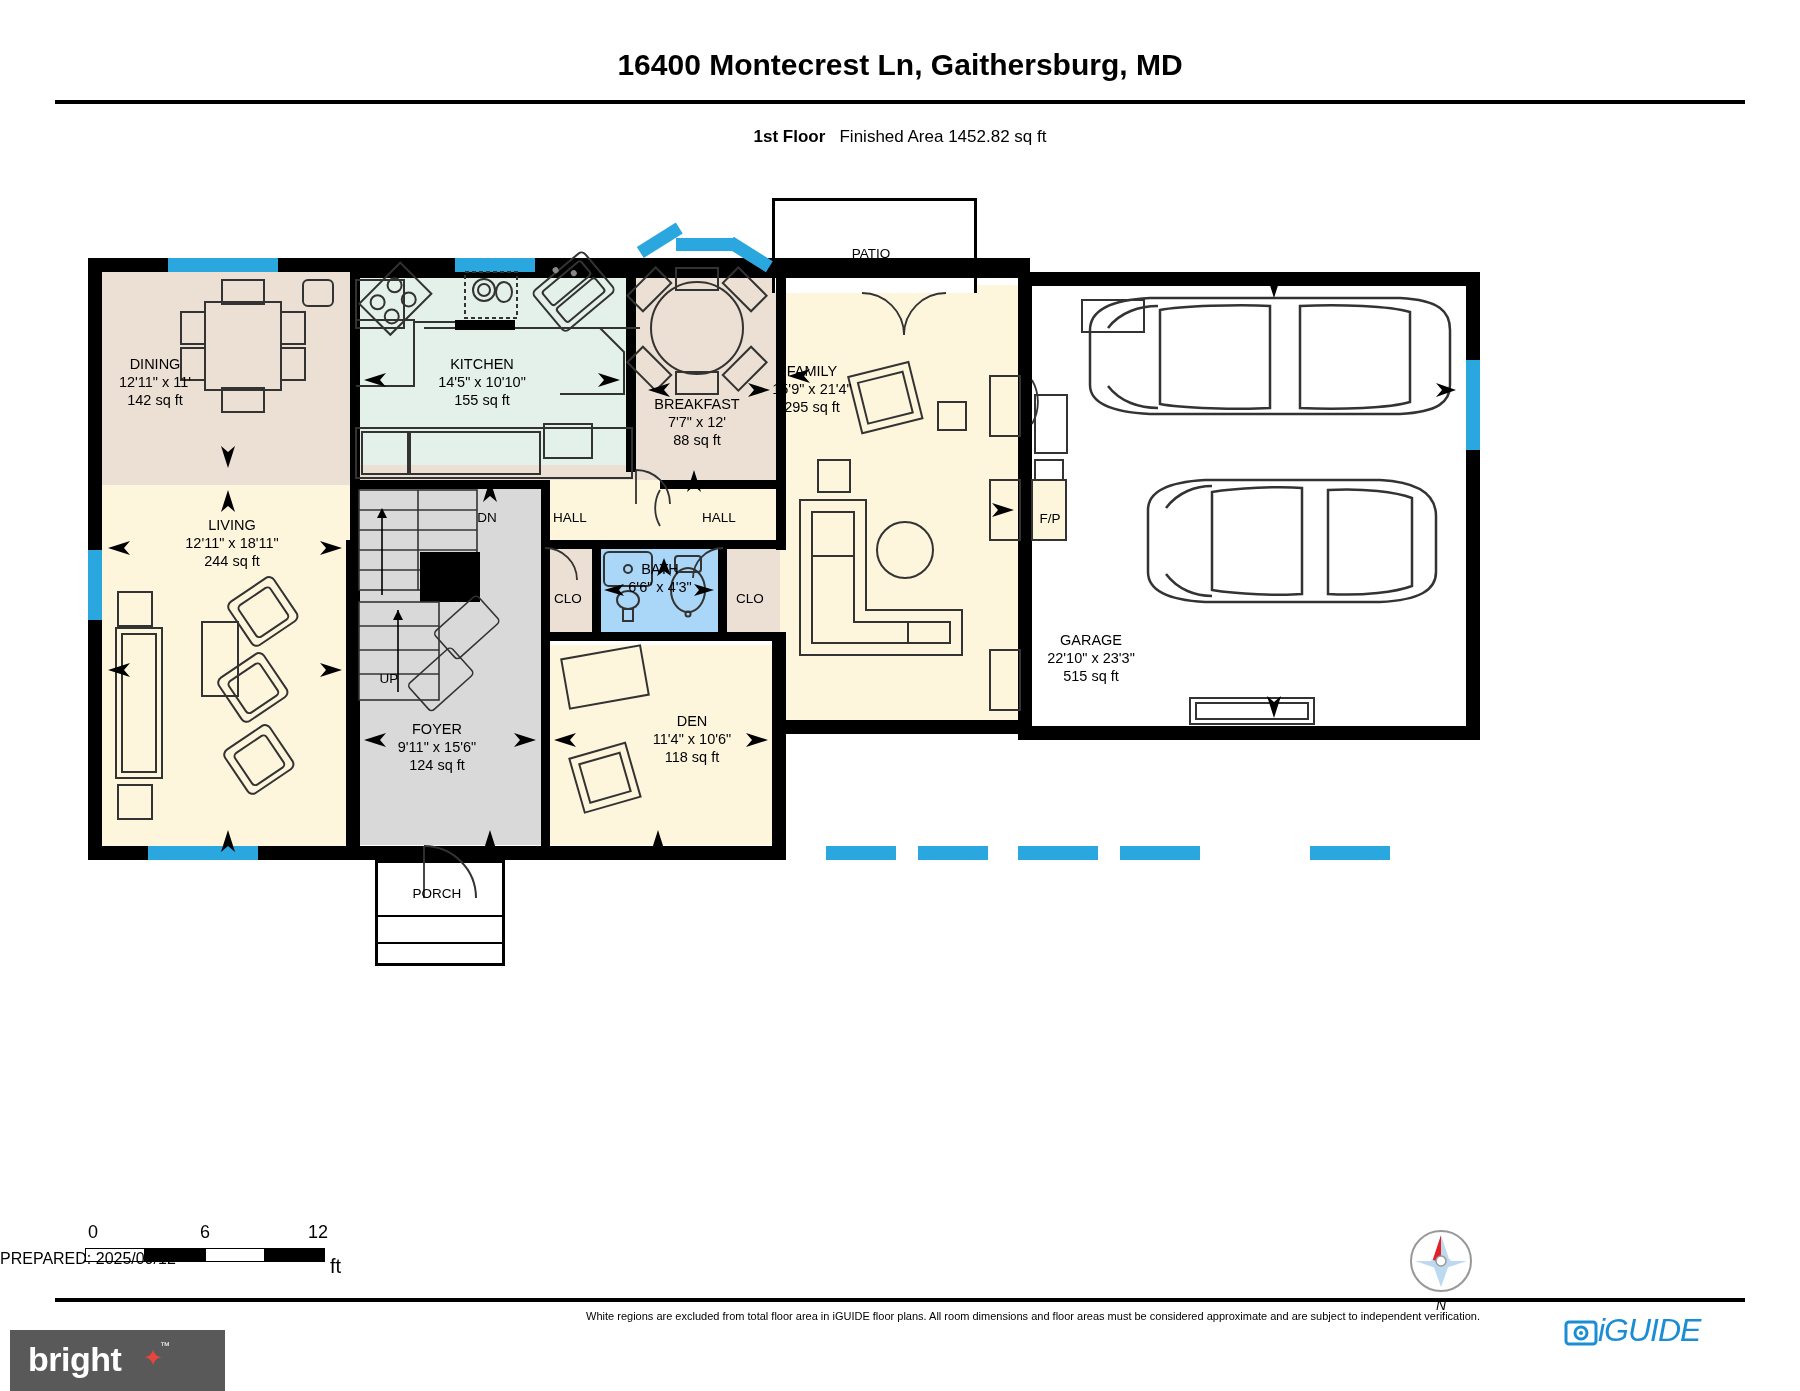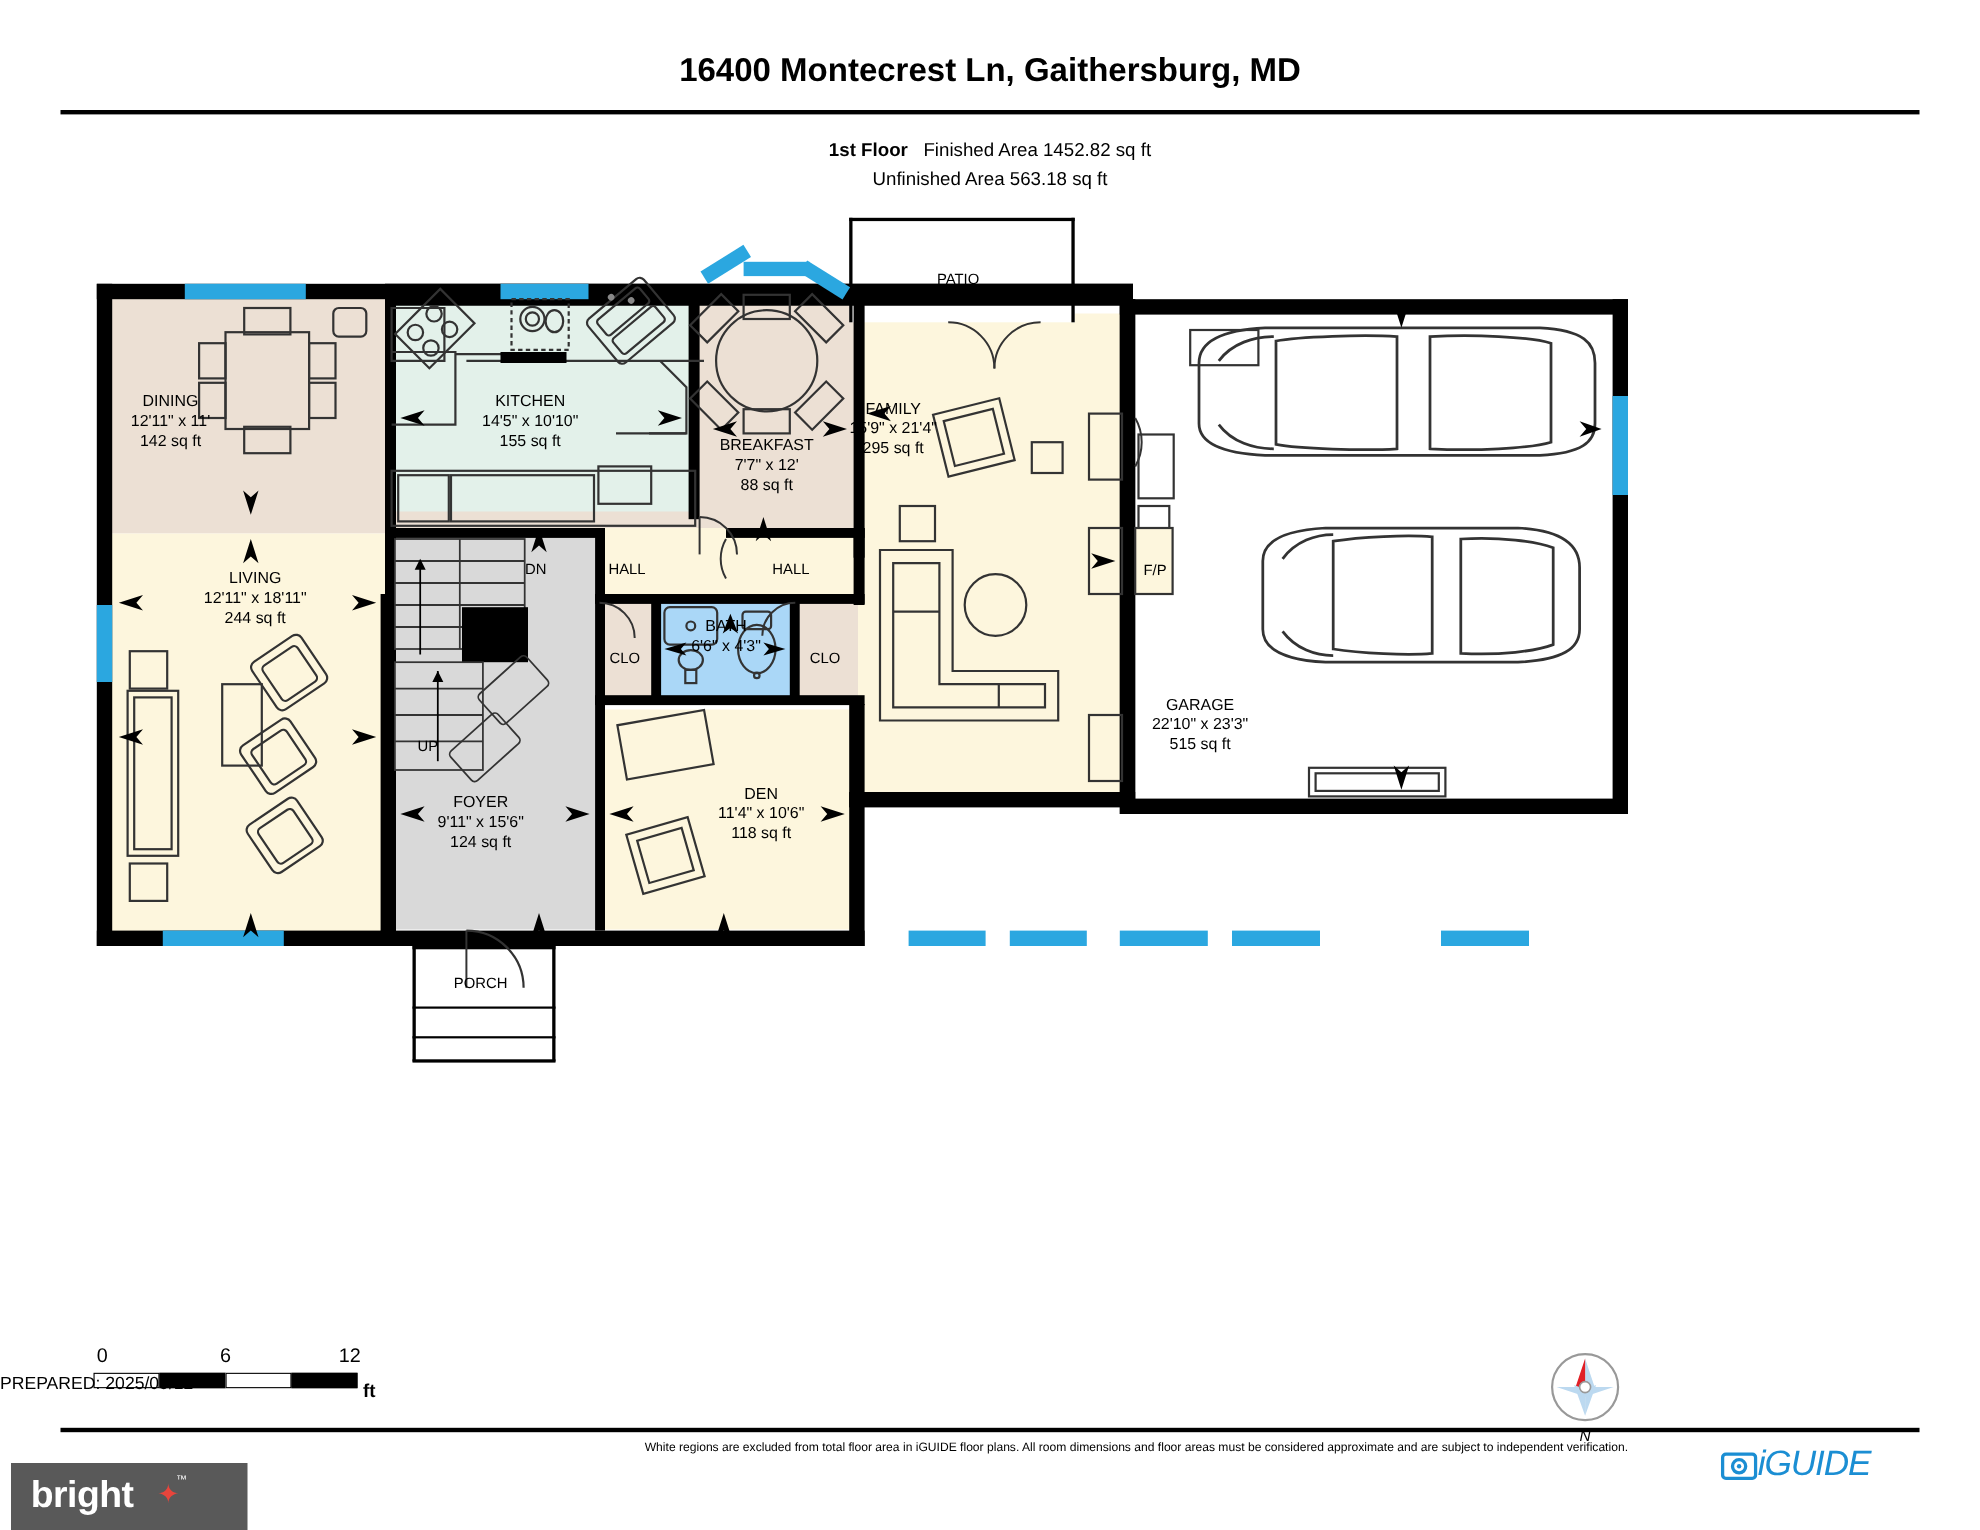--- a/index.html
+++ b/index.html
@@ -13,21 +13,21 @@
   #plan{top:180px;left:0;width:1800px;height:1010px;}
   svg{display:block;}
   .rlabel{font-family:"Liberation Sans",sans-serif;font-size:14.5px;text-anchor:middle;fill:#000;}
   .rname{font-size:14.5px;}
   .rdim{font-size:14.5px;}
   .rsmall{font-size:13.5px;}
   #scalewrap{left:85px;top:1248px;width:280px;height:40px;}
   #scalenums{left:80px;top:1222px;width:290px;height:24px;font-size:18px;}
   #scalenums span{position:absolute;}
   .scalebar{position:absolute;top:0;height:14px;border:1.5px solid #000;box-sizing:border-box;}
-  #ftlabel{left:330px;top:1255px;font-size:17px;font-weight:bold;}
+  #ftlabel{left:330px;top:1255px;font-size:20px;}
   #prepared{top:1250px;left:0;width:1800px;font-size:16px;}
   #bot-rule{top:1298px;left:55px;width:1690px;height:4px;background:#000;}
   #disclaimer{top:1310px;left:0;width:1480px;text-align:right;font-size:11px;}
   #brightmls{left:10px;top:1330px;width:215px;height:61px;background:#595959;}
   #brightmls .bt{position:absolute;left:18px;top:10px;color:#fff;font-size:34px;font-weight:bold;letter-spacing:-0.5px;}
   #brightmls .star{position:absolute;left:133px;top:14px;color:#e8453c;font-size:24px;}
   #brightmls .tm{position:absolute;left:150px;top:10px;color:#fff;font-size:10px;}
   #brightmls .mls{position:absolute;left:152px;top:24px;color:#fff;font-size:23px;font-weight:300;letter-spacing:1px;margin-top:44px;}
   #iguide{left:1564px;top:1312px;font-size:32px;color:#1b8ed3;font-weight:400;letter-spacing:-1px;font-style:italic;}
   #iguide .gi{display:inline-block;vertical-align:middle;}
@@ -36,23 +36,20 @@
 </style>
 </head>
 <body>
 
 <div class="abs" id="title">16400 Montecrest Ln, Gaithersburg, MD</div>
 <div class="abs" id="title-rule"></div>
 <div class="abs" id="floorinfo">
   <span class="row">
     <span class="lbl">1st Floor</span>&nbsp;&nbsp;
     <span>Finished Area 1452.82 sq ft</span>
-  </span>
-  <span class="row">
-    <span>Unfinished Area 563.18 sq ft</span>
   </span>
 </div>
 
 <div class="abs" id="plan">
 <svg width="1800" height="1010" viewBox="0 0 1800 1010" xmlns="http://www.w3.org/2000/svg">
   <defs>
     <g id="arrL">
           <path d="M0,0 L16,-6 L12,0 L16,6 Z" fill="#000"></path>
         </g>
   </defs>

